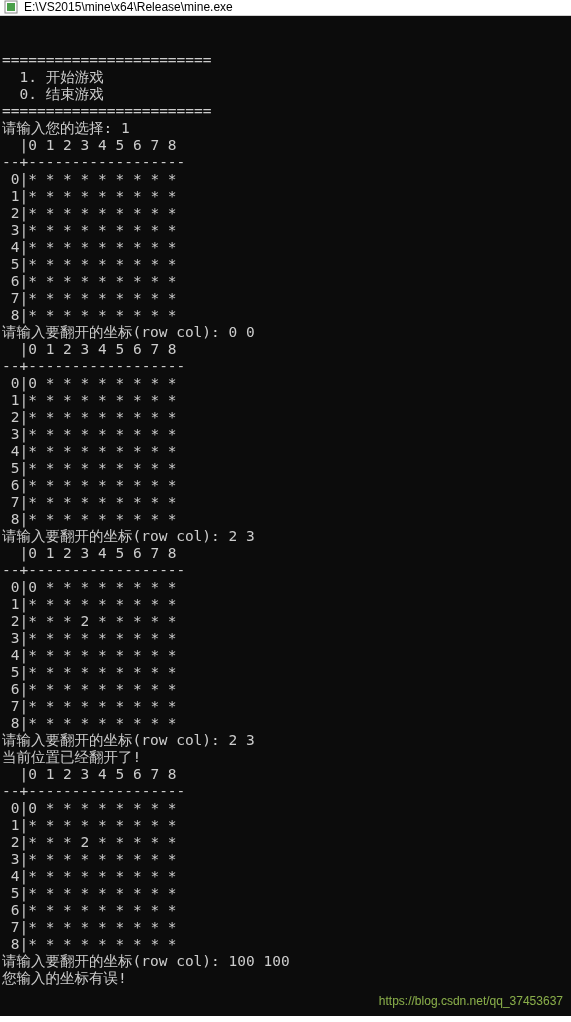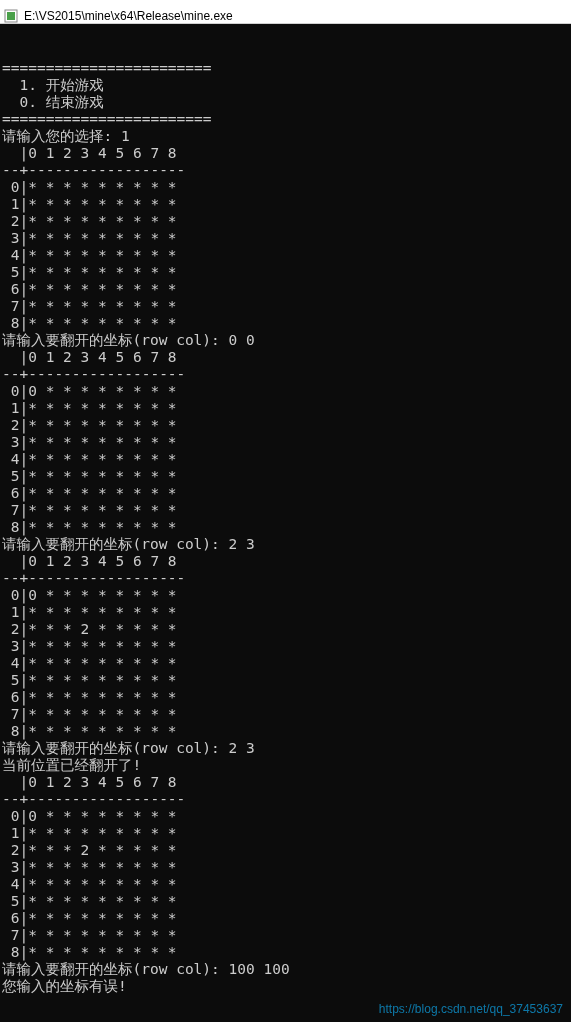--- a/index.html
+++ b/index.html
@@ -9,25 +9,25 @@
     }
     body {
       width: 571px;
       height: 1022px;
       background: #ffffff;
       font-family: "SimSun", "NSimSun", monospace;
       font-size: 13px;
       overflow: hidden;
     }
     .titlebar {
-      height: 24px;
+      height: 16px;
       background: #ffffff;
       border-bottom: 1px solid #d0d0d0;
       display: flex;
-      align-items: flex-end;
+      align-items: flex-start;
       padding-left: 4px;
     }
     .titlebar-icon {
       width: 14px;
       height: 14px;
       margin-right: 6px;
       display: inline-block;
     }
     .titlebar-text {
       color: #000;
@@ -47,21 +47,21 @@
       position: relative;
     }
     .line {
       display: block;
       min-height: 17px;
     }
     .watermark {
       position: absolute;
       bottom: 6px;
       right: 8px;
-      color: #0ea5e9;
+      color: #bef264;
       font-size: 12px;
       font-family: "Segoe UI", sans-serif;
       opacity: 0.7;
     }
   </style>
 </head>
 <body>
 
 <div class="titlebar">
   <span class="titlebar-icon">

